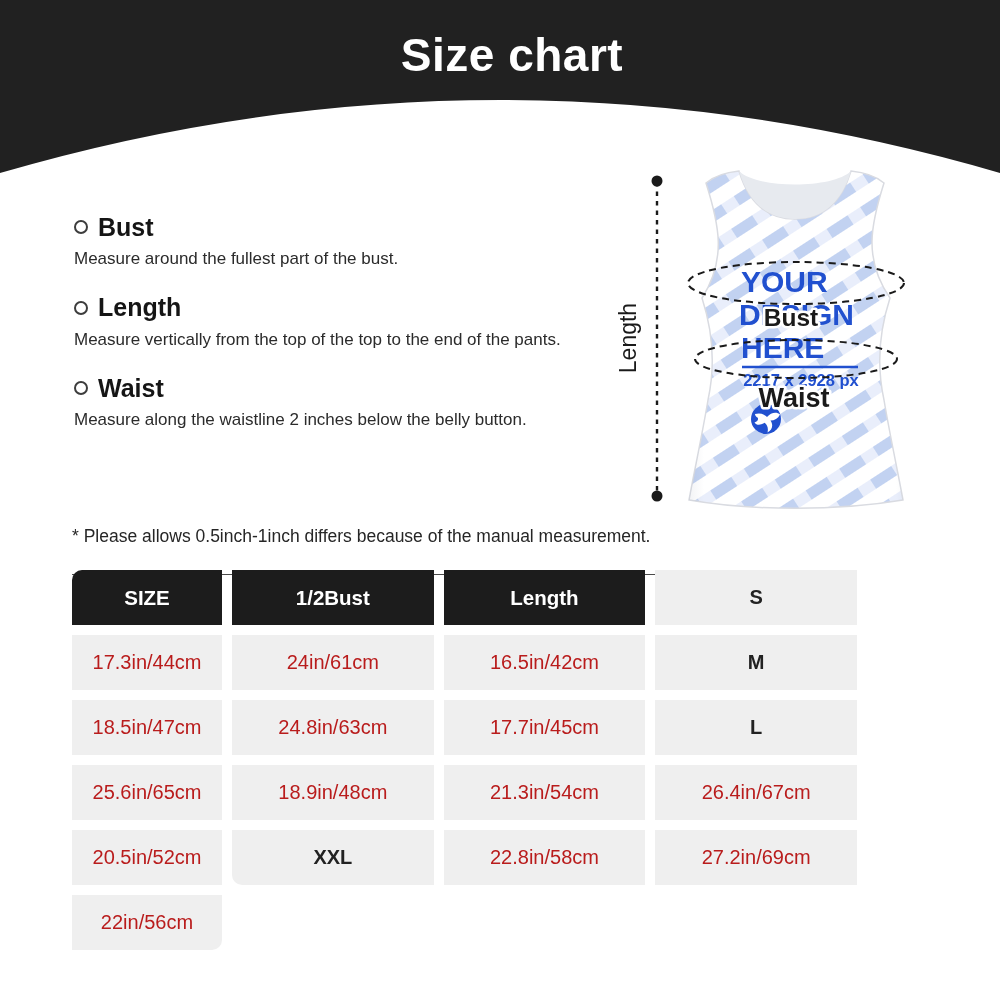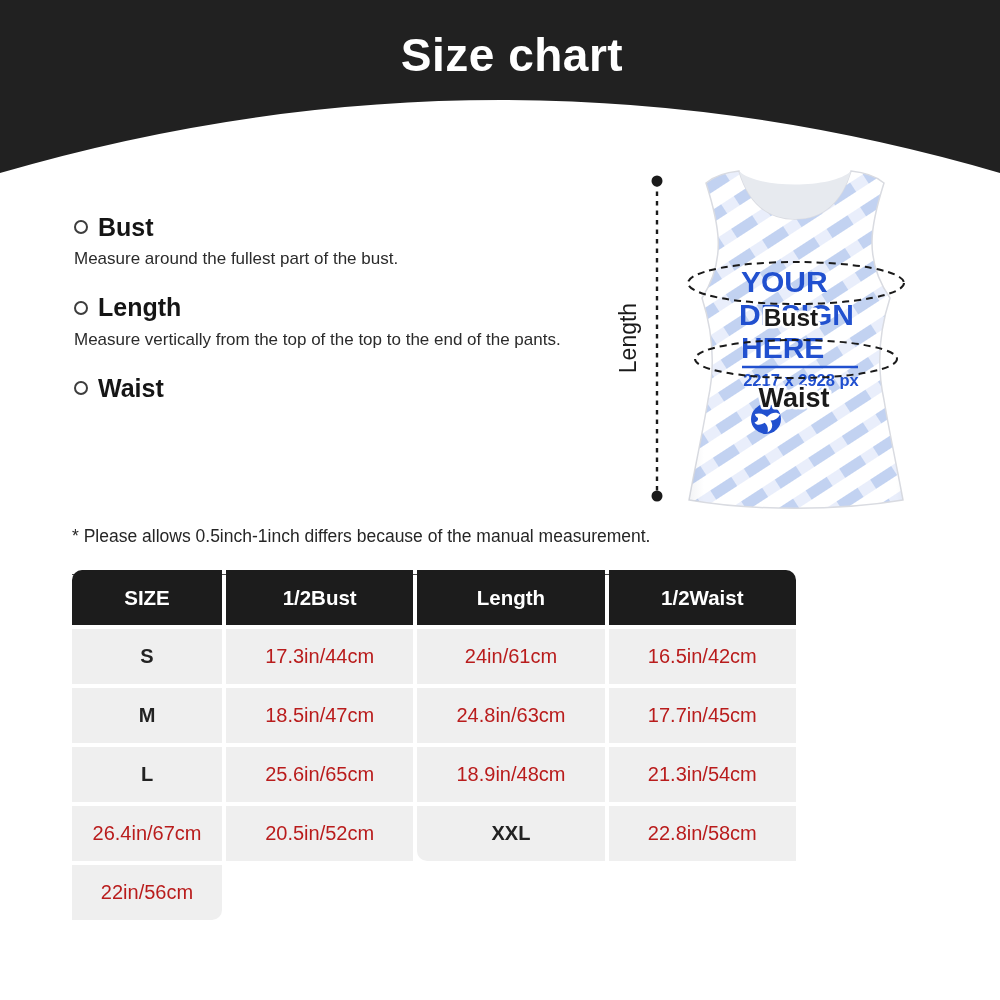--- a/index.html
+++ b/index.html
@@ -19,22 +19,22 @@
   .bullet{
     width:10px;height:10px;border:2.6px solid #3d3d3d;border-radius:50%;
     box-shadow:inset 0 0 0 1.6px #fff;flex:0 0 auto;
   }
   .inst p{margin:4px 0 0;font-size:17px;line-height:25.5px;color:#2b2b2b;}
   .note{
     position:absolute;left:72px;top:526px;width:612px;margin:0;
     font-size:17.5px;color:#262626;padding-bottom:27px;border-bottom:1.6px solid #4a4a4a;
   }
   .size-table{
-    position:absolute;left:72px;top:570px;width:724px;
-    display:grid;grid-template-columns:150px 1fr 1fr 1fr;gap:4px;
+    position:absolute;left:72px;top:570px;width:785px;
+    display:grid;grid-template-columns:150px 1fr 1fr 1fr;gap:10px;
   }
   .cell{height:55px;display:flex;align-items:center;justify-content:center;font-size:20px;}
   .th{background:#1c1c1c;color:#fff;font-weight:bold;font-size:20.5px;}
   .td{background:#efefef;color:#b91c1c;}
   .td.sz{font-weight:bold;color:#222;}
   .c-tl{border-top-left-radius:10px;}
   .c-tr{border-top-right-radius:10px;}
   .c-bl{border-bottom-left-radius:10px;}
   .c-br{border-bottom-right-radius:10px;}
   .diagram-svg{position:absolute;left:608px;top:150px;display:block;}
@@ -62,20 +62,21 @@
         <span class="bullet"></span>
         <span class="inst-label">Length</span>
       </div>
       <p>Measure vertically from the top of the top to the end of the pants.</p>
     </div>
     <div class="inst">
       <div class="inst-head">
         <span class="bullet"></span>
         <span class="inst-label">Waist</span>
       </div>
+      <p>Measure along the waistline 2 inches below the belly button.</p>
     </div>
   </section>
 
   <p class="note">* Please allows 0.5inch-1inch differs because of the  manual measurement.</p>
 
   <svg class="diagram-svg" width="338" height="372" viewBox="608 150 338 372">
     <defs>
       <pattern id="diagpat" width="40" height="52" patternUnits="userSpaceOnUse" patternTransform="rotate(-33 795 340)">
         <rect width="40" height="52" fill="#ffffff"></rect>
         <rect x="0" y="4" width="40" height="11" fill="#e9eefb"></rect>
@@ -142,21 +143,20 @@
       <circle cx="657" cy="181" r="5.5" fill="#1a1a1a"></circle>
       <circle cx="657" cy="496" r="5.5" fill="#1a1a1a"></circle>
       <text x="636" y="338" font-size="23" text-anchor="middle" fill="#1a1a1a" transform="rotate(-90 636 338)">Length</text>
     </g>
   </svg>
 
   <div class="size-table">
     <div class="cell th c-tl">SIZE</div>
     <div class="cell th">1/2Bust</div>
     <div class="cell th">Length</div>
-    <div class="cell th c-tr">1/2Waist</div>
 
     <div class="cell td sz">S</div>
     <div class="cell td">17.3in/44cm</div>
     <div class="cell td">24in/61cm</div>
     <div class="cell td">16.5in/42cm</div>
 
     <div class="cell td sz">M</div>
     <div class="cell td">18.5in/47cm</div>
     <div class="cell td">24.8in/63cm</div>
     <div class="cell td">17.7in/45cm</div>
@@ -164,16 +164,17 @@
     <div class="cell td sz">L</div>
     <div class="cell td">25.6in/65cm</div>
     <div class="cell td">18.9in/48cm</div>
 
     <div class="cell td">21.3in/54cm</div>
     <div class="cell td">26.4in/67cm</div>
     <div class="cell td">20.5in/52cm</div>
 
     <div class="cell td sz c-bl">XXL</div>
     <div class="cell td">22.8in/58cm</div>
+    <div class="cell td">27.2in/69cm</div>
     <div class="cell td c-br">22in/56cm</div>
   </div>
 
 </div>
 
 </body></html>

